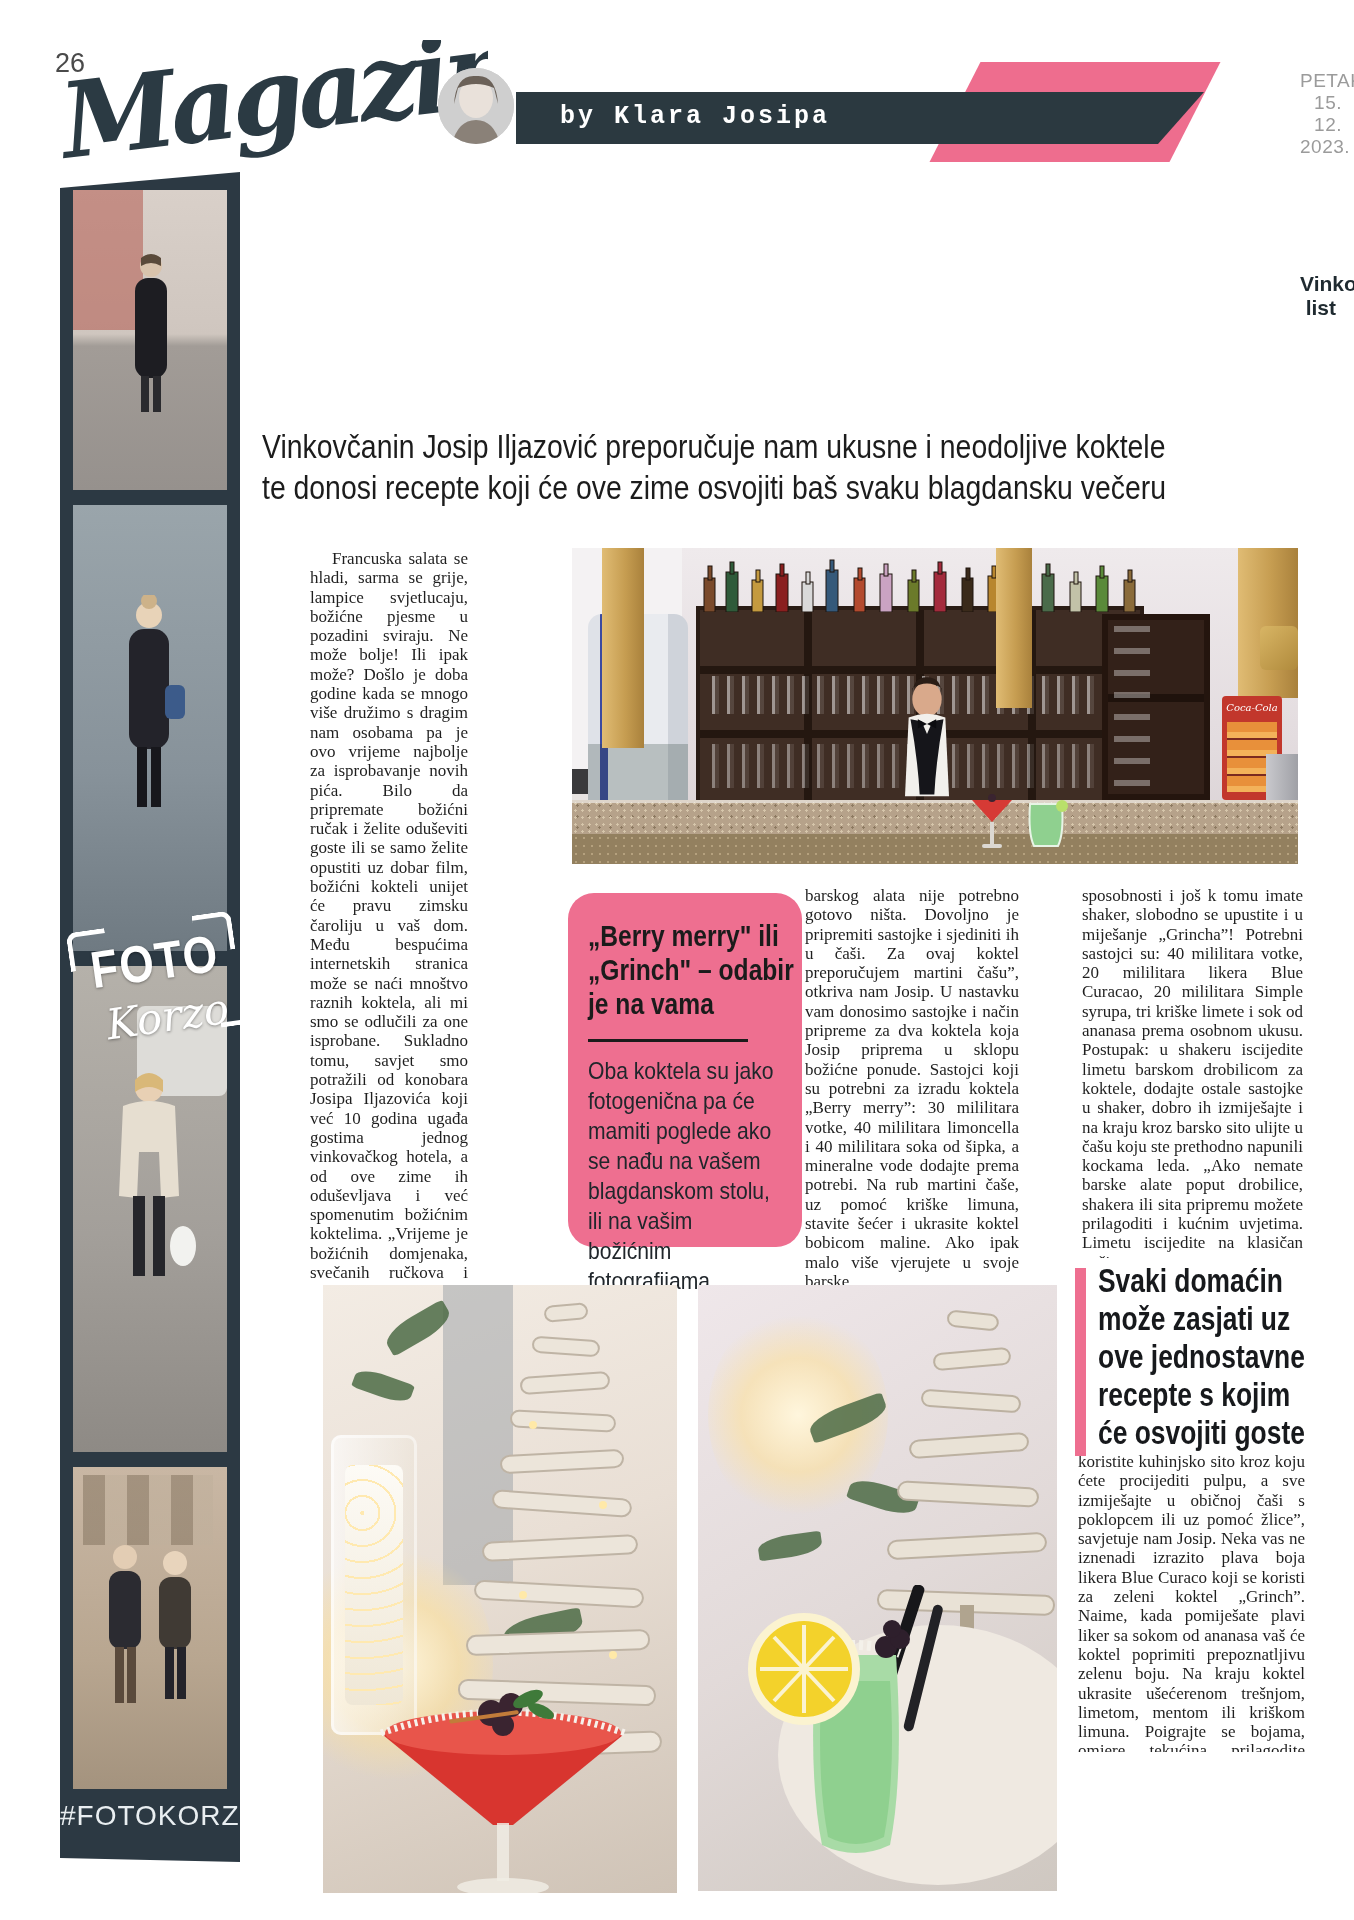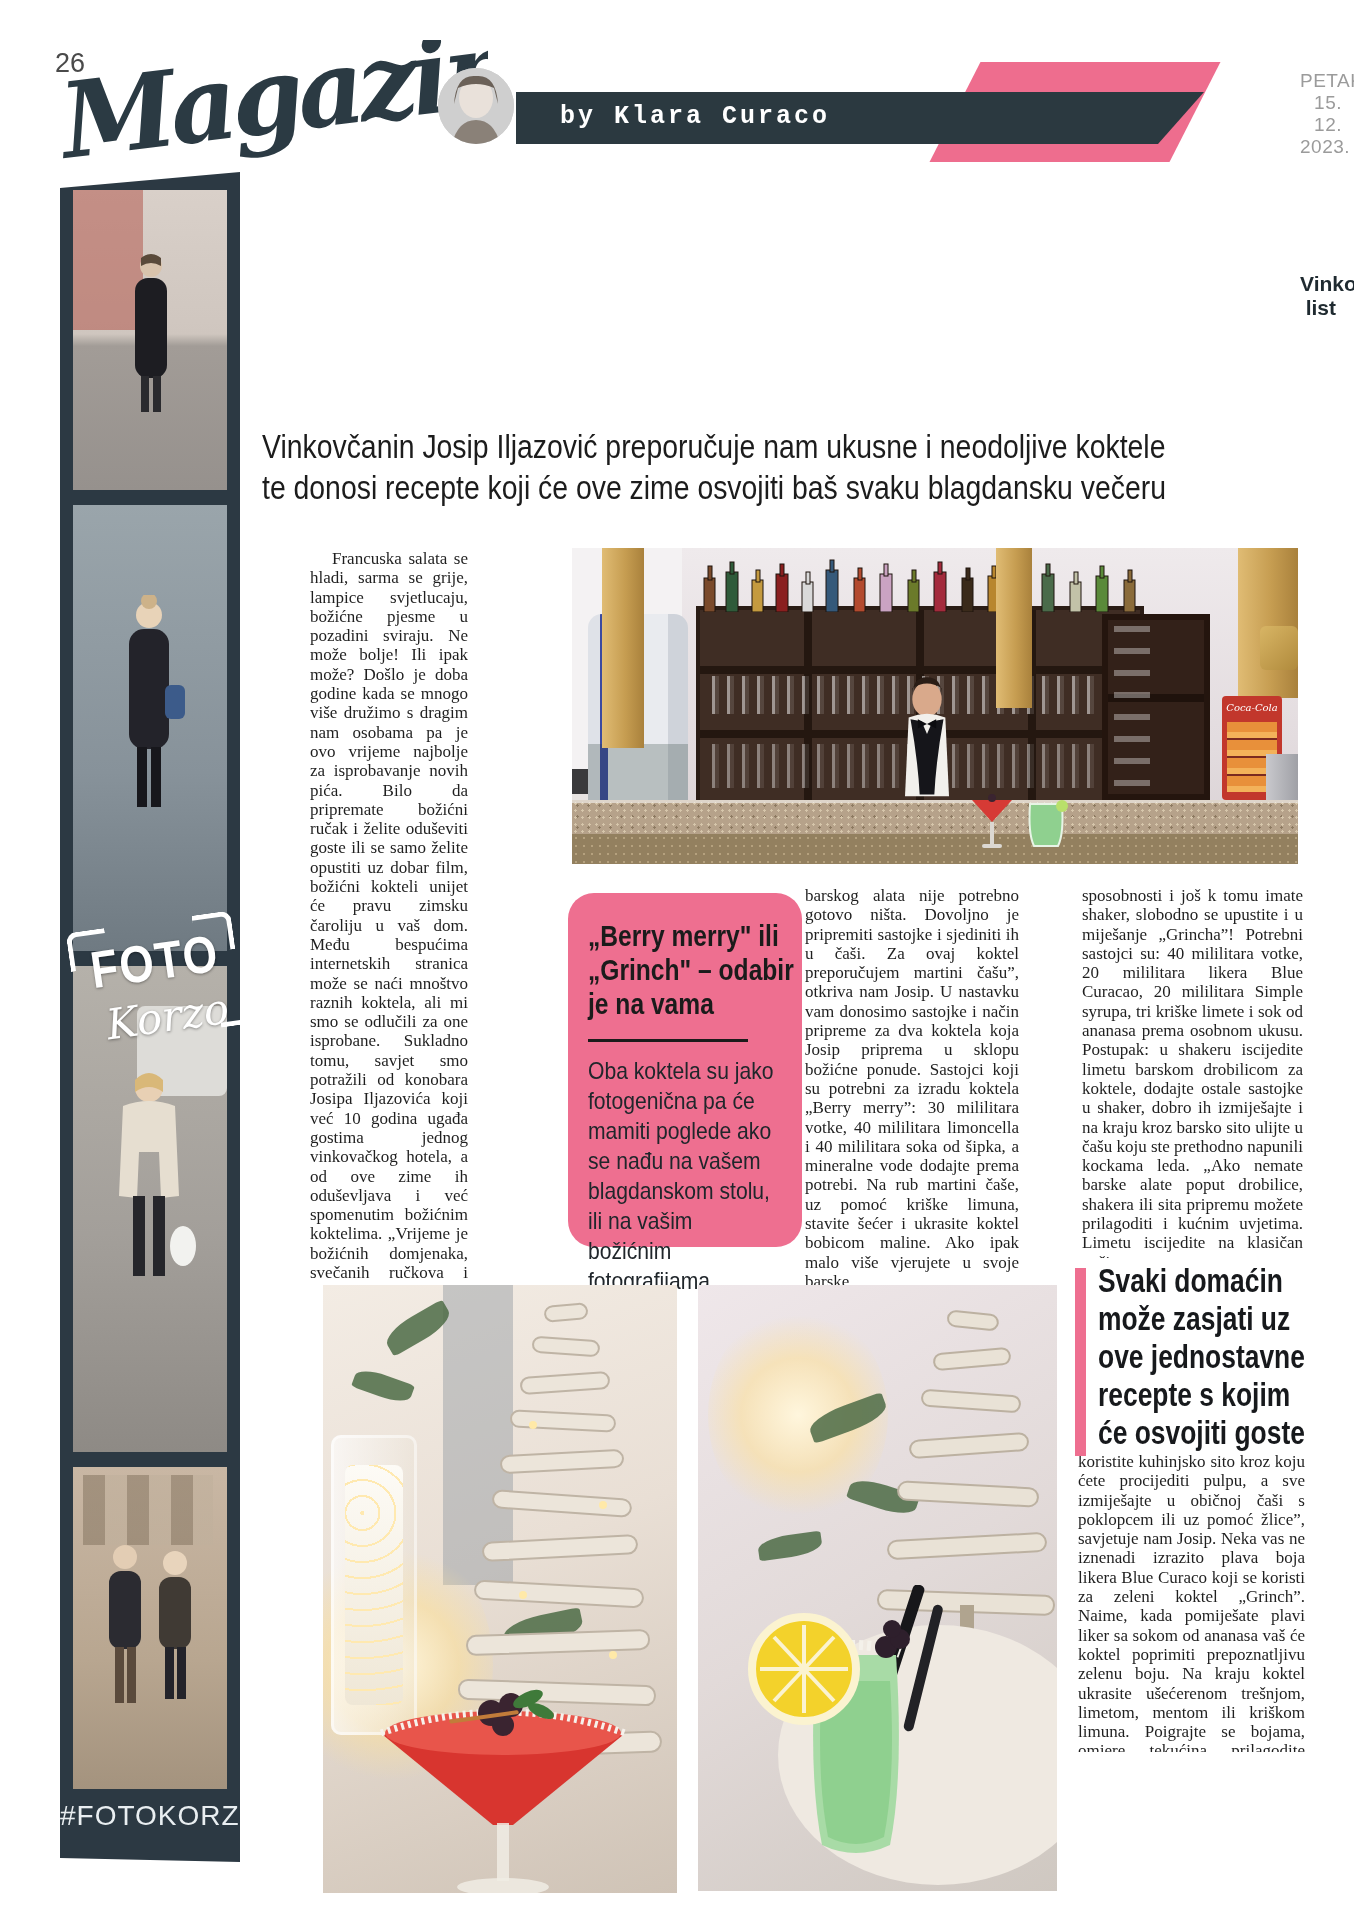--- a/index.html
+++ b/index.html
@@ -152,21 +152,21 @@
 <div id="page">
 
   <div class="abs pagenum">26</div>
 
   <svg class="abs logo-svg" width="430" height="160">
     <text x="8" y="118" font-family="DejaVu Serif, serif" font-style="italic" font-weight="bold" font-size="104" fill="#2b3a43" letter-spacing="-6" transform="rotate(-7 8 118)">Magazin</text>
   </svg>
 
   <div class="abs pink-slash"></div>
   <div class="abs byline-bar"></div>
-  <div class="abs byline-txt">by Klara Curaco</div>
+  <div class="abs byline-txt">by Klara Josipa</div>
 
   <div class="abs avatar">
     <svg width="76" height="76">
       <rect width="76" height="76" fill="#cfcfcf"></rect>
       <ellipse cx="38" cy="30" rx="17" ry="20" fill="#e9e1da"></ellipse>
       <path d="M16 36 Q18 6 38 8 Q58 6 60 36 L56 20 Q38 12 20 20 Z" fill="#6b6158"></path>
       <path d="M14 76 Q20 52 38 52 Q56 52 62 76 Z" fill="#8a8178"></path>
     </svg>
   </div>
 

